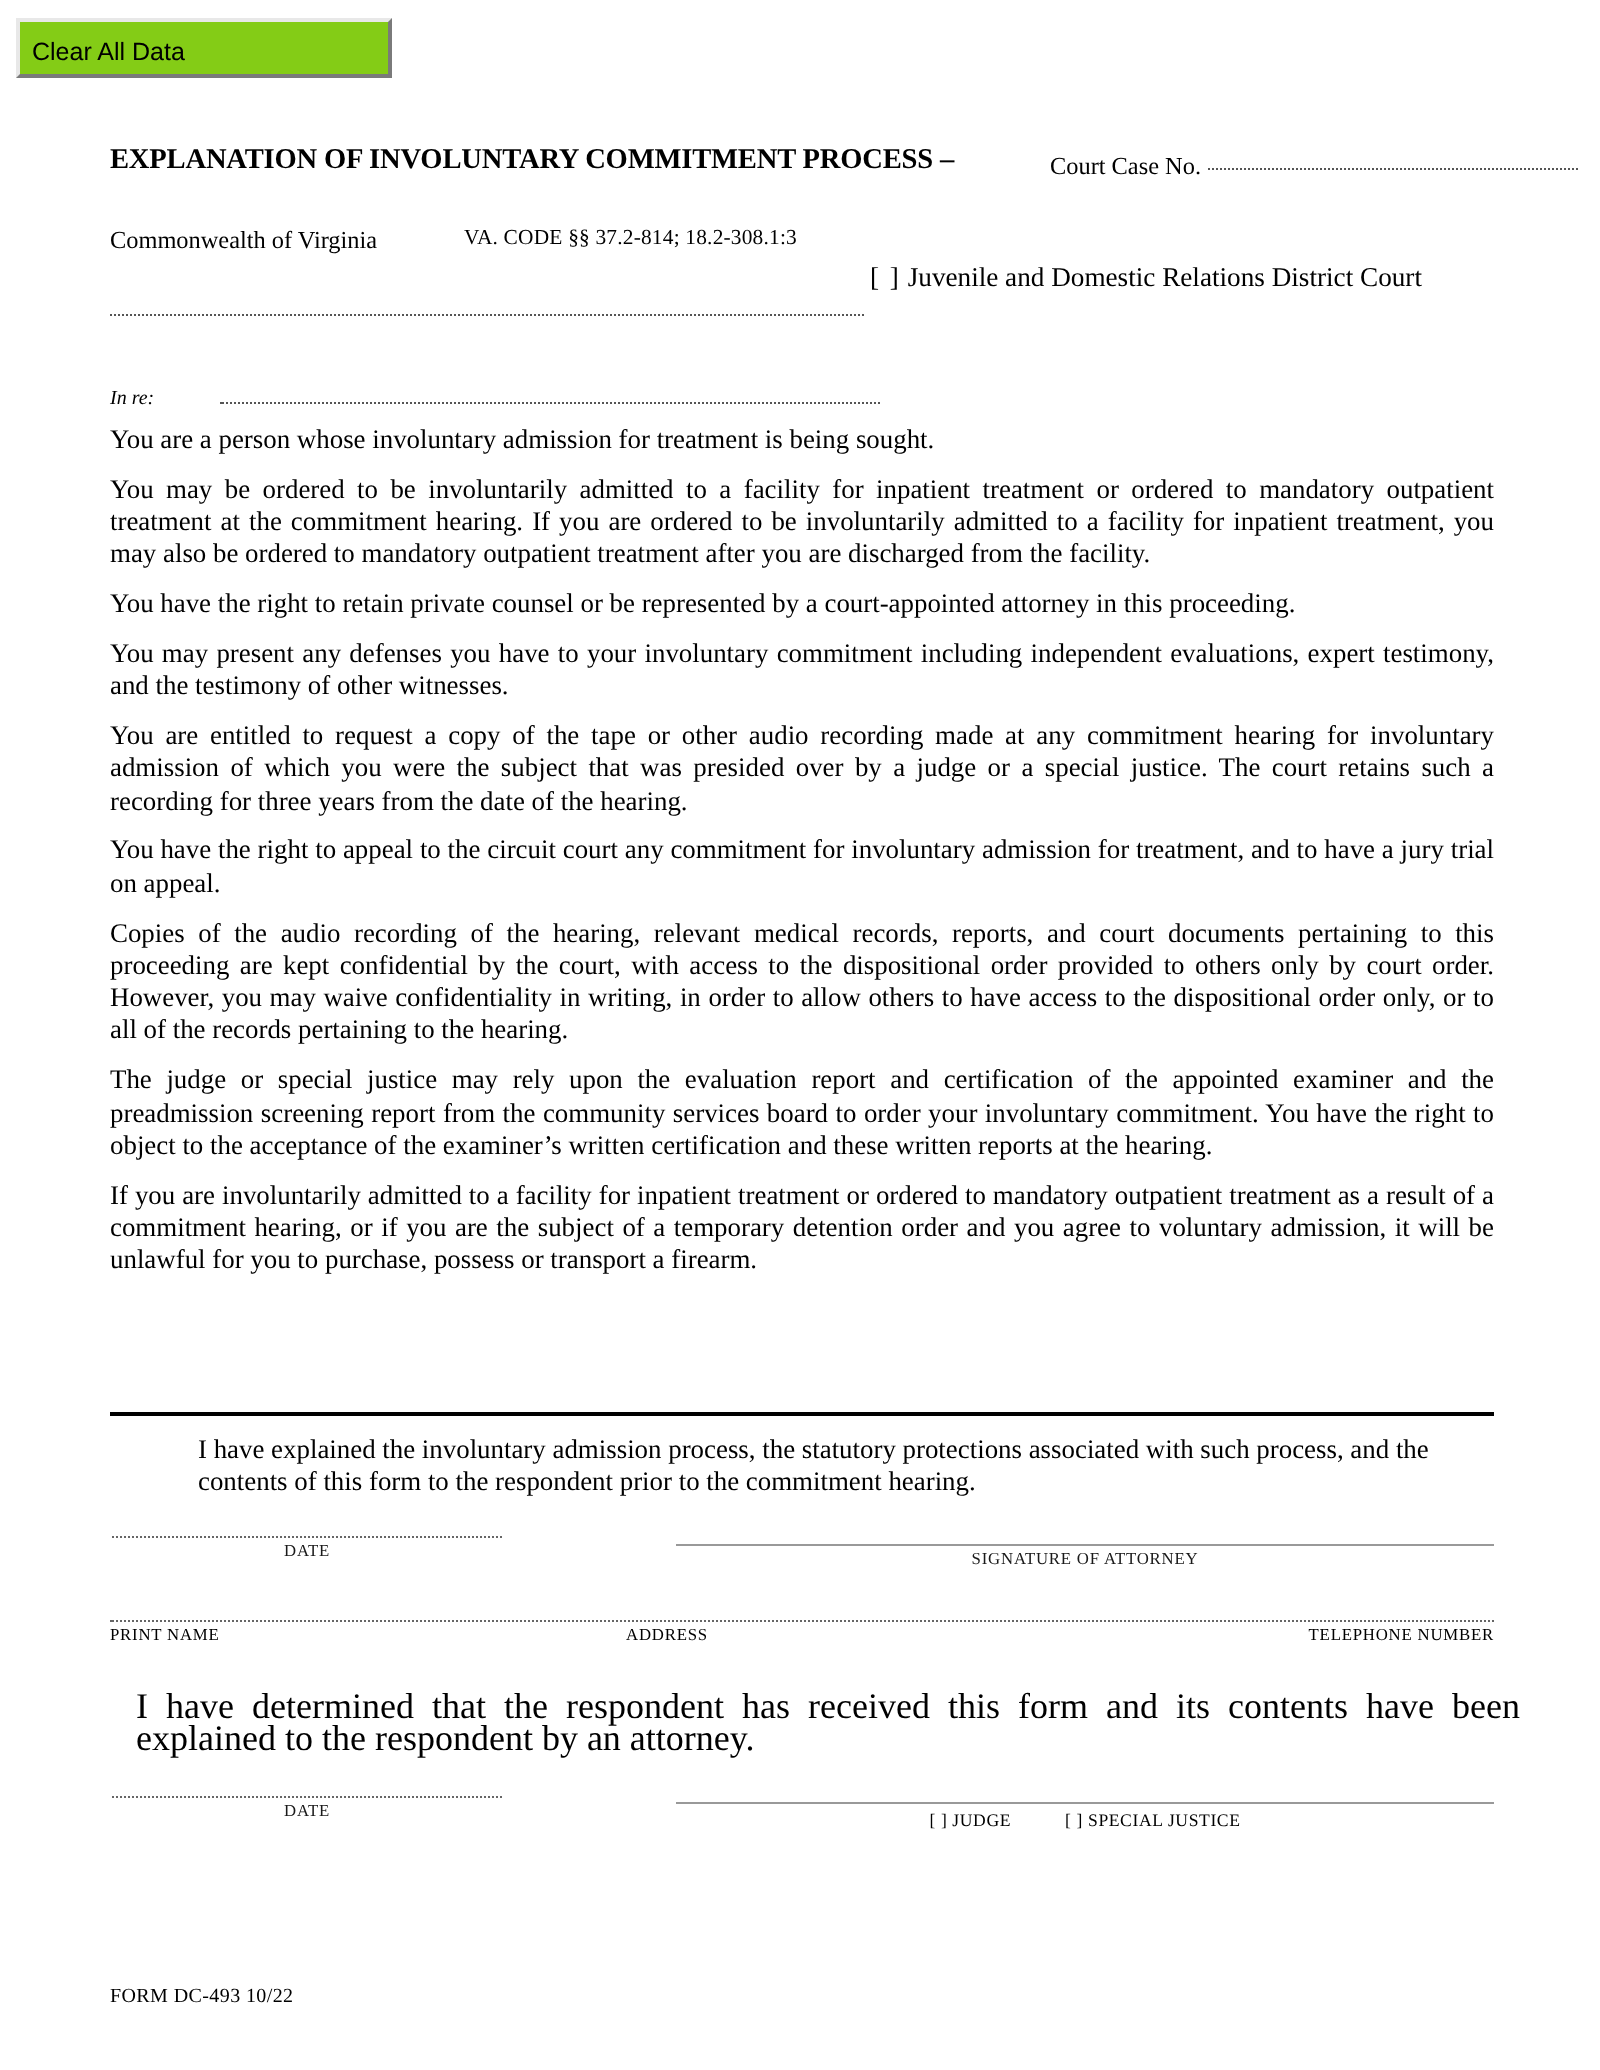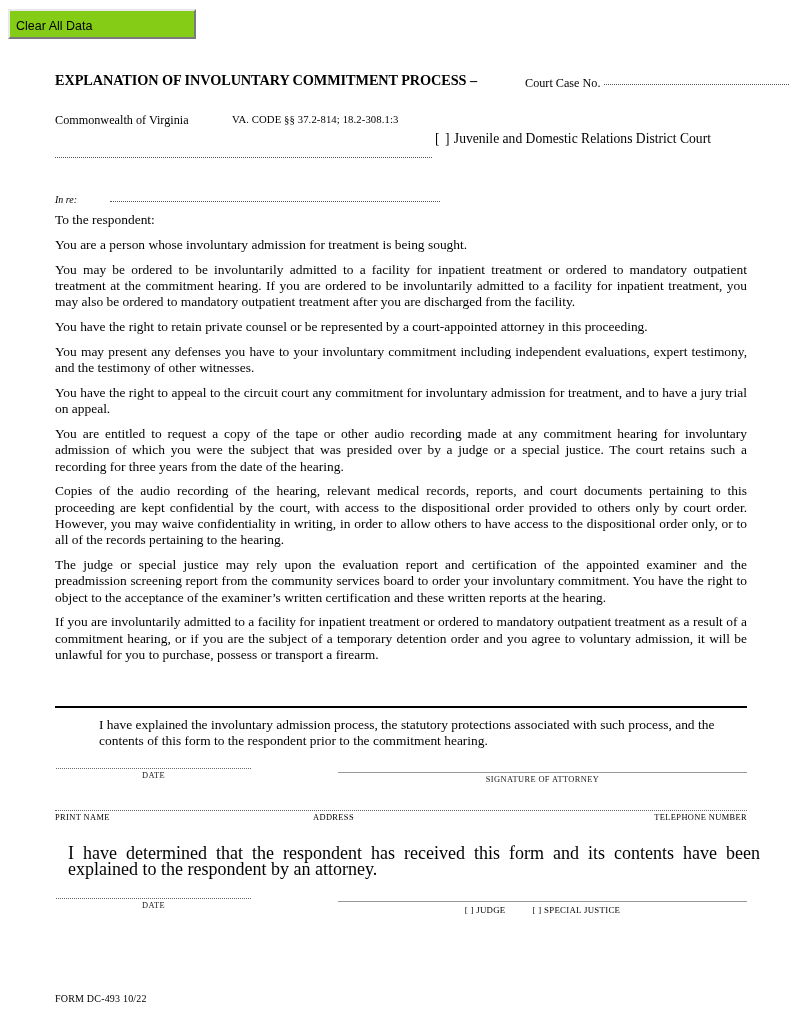--- a/index.html
+++ b/index.html
@@ -287,27 +287,26 @@
     </div>
 
     <div class="courtname-line"></div>
 
     <div class="inre-row">
       <span class="inre-label">In re:</span>
       <span class="inre-line"></span>
     </div>
 
     <div class="body-block">
-      <p class="nojust">To the respondent:</p>
       <p class="nojust">You are a person whose involuntary admission for treatment is being sought.</p>
       <p>You may be ordered to be involuntarily admitted to a facility for inpatient treatment or ordered to mandatory outpatient treatment at the commitment hearing. If you are ordered to be involuntarily admitted to a facility for inpatient treatment, you may also be ordered to mandatory outpatient treatment after you are discharged from the facility.</p>
       <p class="nojust">You have the right to retain private counsel or be represented by a court-appointed attorney in this proceeding.</p>
       <p>You may present any defenses you have to your involuntary commitment including independent evaluations, expert testimony, and the testimony of other witnesses.</p>
+      <p>You are entitled to request a copy of the tape or other audio recording made at any commitment hearing for involuntary admission of which you were the subject that was presided over by a judge or a special justice. The court retains such a recording for three years from the date of the hearing.</p>
       <p>You have the right to appeal to the circuit court any commitment for involuntary admission for treatment, and to have a jury trial on appeal.</p>
-      <p>You are entitled to request a copy of the tape or other audio recording made at any commitment hearing for involuntary admission of which you were the subject that was presided over by a judge or a special justice. The court retains such a recording for three years from the date of the hearing.</p>
       <p>Copies of the audio recording of the hearing, relevant medical records, reports, and court documents pertaining to this proceeding are kept confidential by the court, with access to the dispositional order provided to others only by court order. However, you may waive confidentiality in writing, in order to allow others to have access to the dispositional order only, or to all of the records pertaining to the hearing.</p>
       <p>The judge or special justice may rely upon the evaluation report and certification of the appointed examiner and the preadmission screening report from the community services board to order your involuntary commitment. You have the right to object to the acceptance of the examiner’s written certification and these written reports at the hearing.</p>
       <p>If you are involuntarily admitted to a facility for inpatient treatment or ordered to mandatory outpatient treatment as a result of a commitment hearing, or if you are the subject of a temporary detention order and you agree to voluntary admission, it will be unlawful for you to purchase, possess or transport a firearm.</p>
     </div>
 
     <div class="thick-rule"></div>
 
     <div class="attest1">I have explained the involuntary admission process, the statutory protections associated with such process, and the contents of this form to the respondent prior to the commitment hearing.</div>
 
     <div class="sig-date-1">

